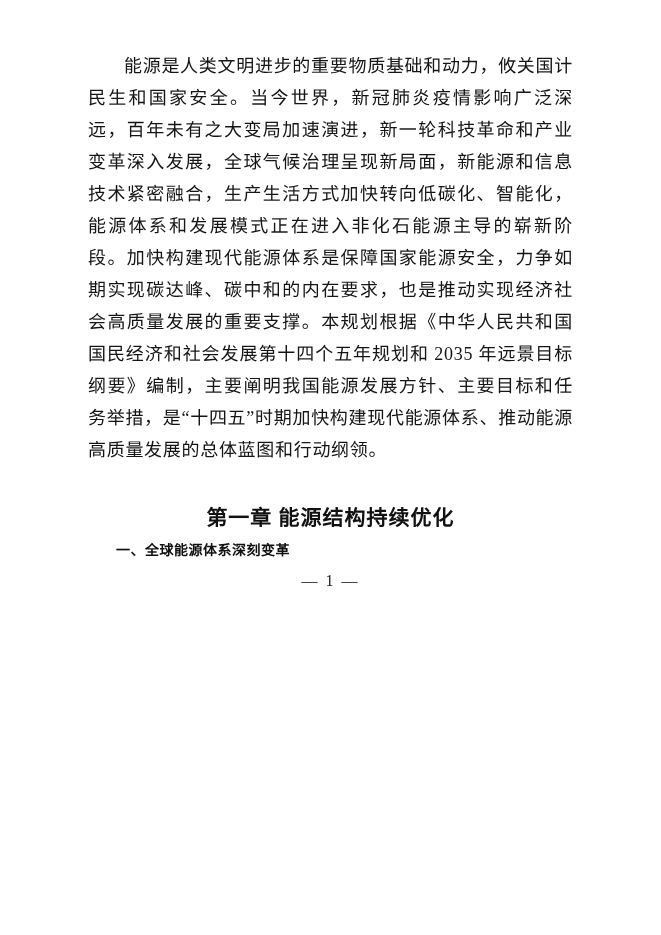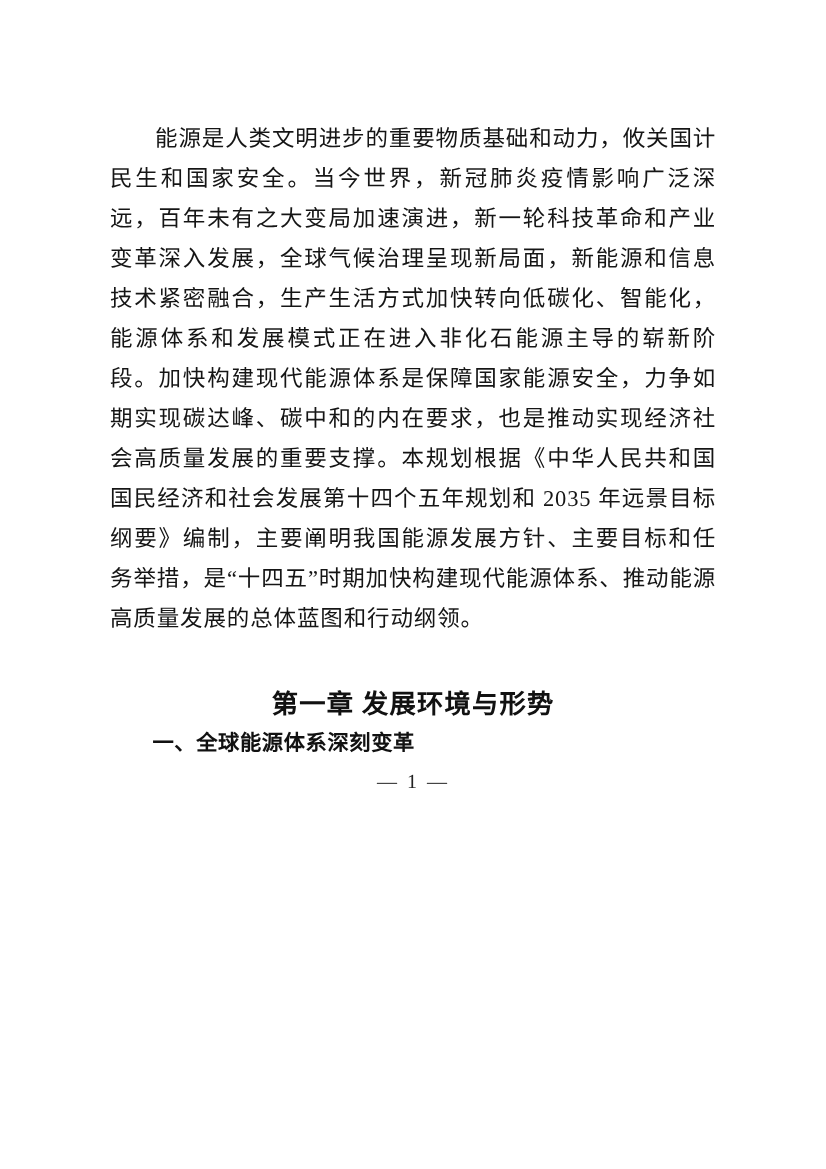--- a/index.html
+++ b/index.html
@@ -7,21 +7,21 @@
     padding: 0;
     background: #ffffff;
   }
   .page {
     position: relative;
     width: 661px;
     height: 935px;
     margin: 0 auto;
     background: #ffffff;
     box-sizing: border-box;
-    padding: 95px 88px 0 88px;
+    padding: 50px 88px 0 88px;
     color: #151515;
     font-family: "Liberation Serif", "DejaVu Serif", serif;
     overflow: hidden;
   }
   .body-para {
     margin: 0;
     font-size: 18px;
     line-height: 32px;
     letter-spacing: 0.7px;
     text-align: justify;
@@ -36,21 +36,21 @@
     margin: 36px 0 0 0;
     font-size: 21px;
     line-height: 32px;
     font-weight: bold;
     text-align: center;
     letter-spacing: 1px;
     color: #111111;
   }
   .section-heading {
     margin: 0;
-    font-size: 17px;
+    font-size: 14px;
     line-height: 32px;
     font-weight: bold;
     font-family: "Liberation Sans", "DejaVu Sans", sans-serif;
     text-indent: 2em;
     letter-spacing: 0.5px;
     color: #111111;
   }
   .page-number {
     margin-top: 4px;
     font-size: 16px;
@@ -60,20 +60,20 @@
     color: #222222;
   }
 </style>
 </head>
 <body>
 
 <div class="page">
 
   <p class="body-para">能源是人类文明进步的重要物质基础和动力，攸关国计民生和国家安全。当今世界，新冠肺炎疫情影响广泛深远，百年未有之大变局加速演进，新一轮科技革命和产业变革深入发展，全球气候治理呈现新局面，新能源和信息技术紧密融合，生产生活方式加快转向低碳化、智能化，能源体系和发展模式正在进入非化石能源主导的崭新阶段。加快构建现代能源体系是保障国家能源安全，力争如期实现碳达峰、碳中和的内在要求，也是推动实现经济社会高质量发展的重要支撑。本规划根据《中华人民共和国国民经济和社会发展第十四个五年规划和 2035 年远景目标纲要》编制，主要阐明我国能源发展方针、主要目标和任务举措，是“十四五”时期加快构建现代能源体系、推动能源高质量发展的总体蓝图和行动纲领。</p>
 
-  <h1 class="chapter-heading">第一章 发展环境与形势</h1>
+  <h1 class="chapter-heading">第一章 能源结构持续优化</h1>
 
 
   <h2 class="section-heading">一、全球能源体系深刻变革</h2>
 
   <div class="page-number">— 1 —</div>
 
 </div>
 
 </body></html>

